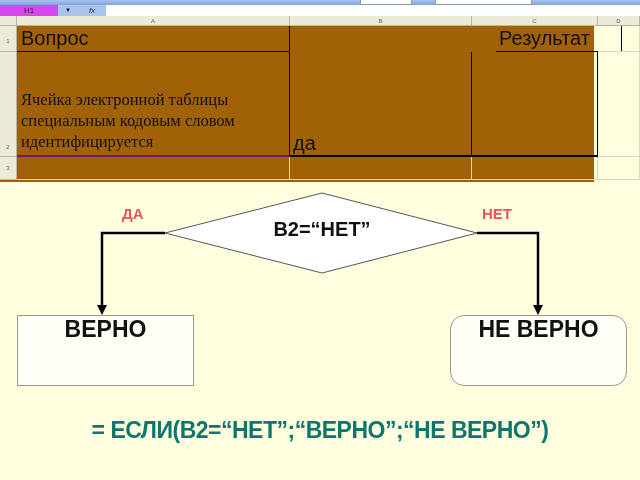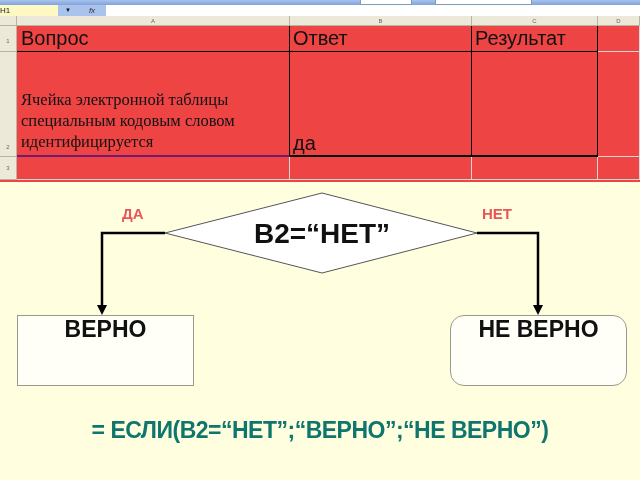--- a/index.html
+++ b/index.html
@@ -15,32 +15,32 @@
     }
     .toolbar .combo {
       position: absolute; top: 0; height: 4px; background: #fff; border: 1px solid #7f9db9; border-top: none;
     }
     .formula-bar {
       position: absolute; left: 0; top: 5px; width: 640px; height: 11px;
       background: #ffffff;
     }
     .name-box {
       position: absolute; left: 0; top: 0; width: 58px; height: 11px;
-      background: #fef9c3; font-size: 8px; line-height: 11px; text-align: left; color: #222;
+      background: #d946ef; font-size: 8px; line-height: 11px; text-align: center; color: #222;
     }
     .name-dd {
       position: absolute; left: 58px; top: 0; width: 20px; height: 11px;
       background: #a9c3ec; font-size: 6px; line-height: 11px; text-align: center; color: #111;
     }
     .fx {
       position: absolute; left: 78px; top: 0; width: 28px; height: 11px;
       background: #a9c3ec; font-size: 8px; line-height: 11px; text-align: center; font-style: italic; color: #333;
     }
     .sheet {
-      position: absolute; left: 0; top: 16px; width: 640px; height: 166px; background: #ef4444;
+      position: absolute; left: 0; top: 16px; width: 554px; height: 166px; background: #a16207; padding-left: 40px;
     }
     .col-header {
       position: absolute; top: 0; height: 10px; background: #ece9d8;
       border-right: 1px solid #b8b5a6; border-bottom: 1px solid #b8b5a6;
       font-size: 6px; line-height: 10px; text-align: center; color: #666; box-sizing: border-box;
     }
     .row-header {
       position: absolute; left: 0; width: 17px; background: #ece9d8;
       border-right: 1px solid #b8b5a6; border-bottom: 1px solid #b8b5a6;
       font-size: 6px; color: #666; box-sizing: border-box; text-align: center;
@@ -59,21 +59,21 @@
       position: absolute; background: #fffff8; border: 1.5px solid #9a9a8a; box-sizing: border-box;
       display: flex; justify-content: center;
       font-size: 23px; font-weight: bold; color: #111;
     }
     .formula {
       position: absolute; left: 0; top: 417px; width: 640px; text-align: center;
       font-size: 23px; font-weight: bold; color: #0f766e; letter-spacing: -0.5px;
     }
     .diamond-text {
       position: absolute; left: 222px; top: 218px; width: 200px; text-align: center;
-      font-size: 28px; font-weight: bold; color: #111;
+      font-size: 20px; font-weight: bold; color: #111;
     }
   </style>
 </head>
 <body>
 
 <div class="toolbar">
   <div class="combo" style="left:360px;width:50px;"></div>
   <div class="combo" style="left:435px;width:95px;"></div>
 </div>
 
@@ -93,24 +93,21 @@
   <div class="col-header" style="left:472px;width:126px;">C</div>
   <div class="col-header" style="left:598px;width:42px;">D</div>
 
   <div class="row-header" style="top:10px;height:26px;line-height:30px;">1</div>
   <div class="row-header" style="top:36px;height:105px;line-height:190px;">2</div>
   <div class="row-header" style="top:141px;height:23px;line-height:23px;">3</div>
 
   <div class="cell" style="left:17px;top:10px;width:273px;height:26px;border-right:1.5px solid #000;border-bottom:1.5px solid #000;">
     <span class="cell-text-sans" style="position:absolute;left:4px;top:1px;">Вопрос</span>
   </div>
-  <div class="cell" style="left:290px;top:10px;width:182px;height:26px;border-right:1.5px solid #000;border-bottom:1.5px solid #000;">
-    <span class="cell-text-sans" style="position:absolute;left:3px;top:1px;">Ответ</span>
-  </div>
-  <div class="cell" style="left:472px;top:10px;width:126px;height:26px;border-right:1.5px solid #000;border-bottom:1.5px solid #000;">
+  <div class="cell" style="left:496px;top:10px;width:126px;height:26px;border-right:1.5px solid #000;border-bottom:1.5px solid #000;">
     <span class="cell-text-sans" style="position:absolute;left:3px;top:1px;">Результат</span>
   </div>
   <div class="cell" style="left:598px;top:10px;width:42px;height:26px;"></div>
 
   <div class="cell" style="left:17px;top:36px;width:273px;height:105px;border-right:1.5px solid #000;border-bottom:2px solid #701a75;">
     <div style="position:absolute;left:4px;top:37px;">
       <div class="cell-text-serif">Ячейка электронной таблицы</div>
       <div class="cell-text-serif">специальным кодовым словом</div>
       <div class="cell-text-serif">идентифицируется</div>
     </div>

